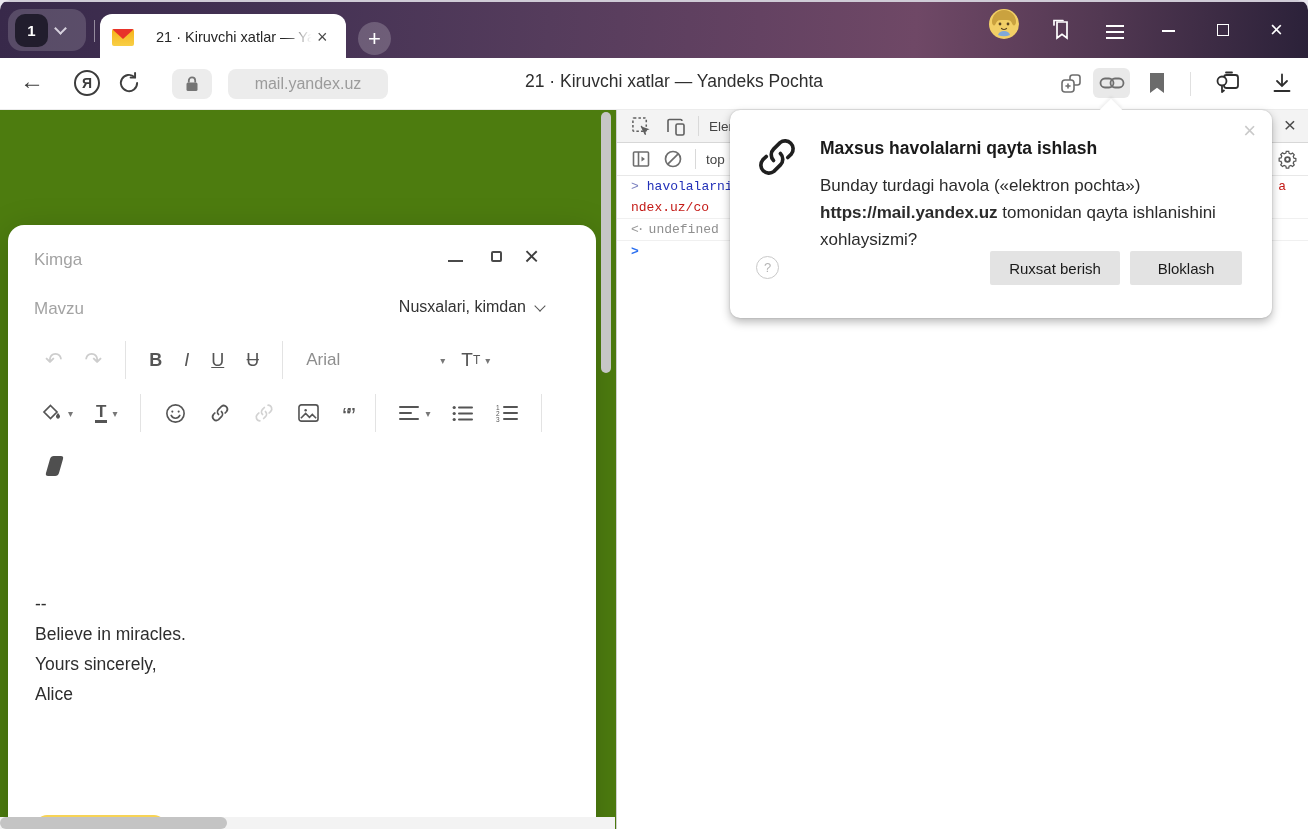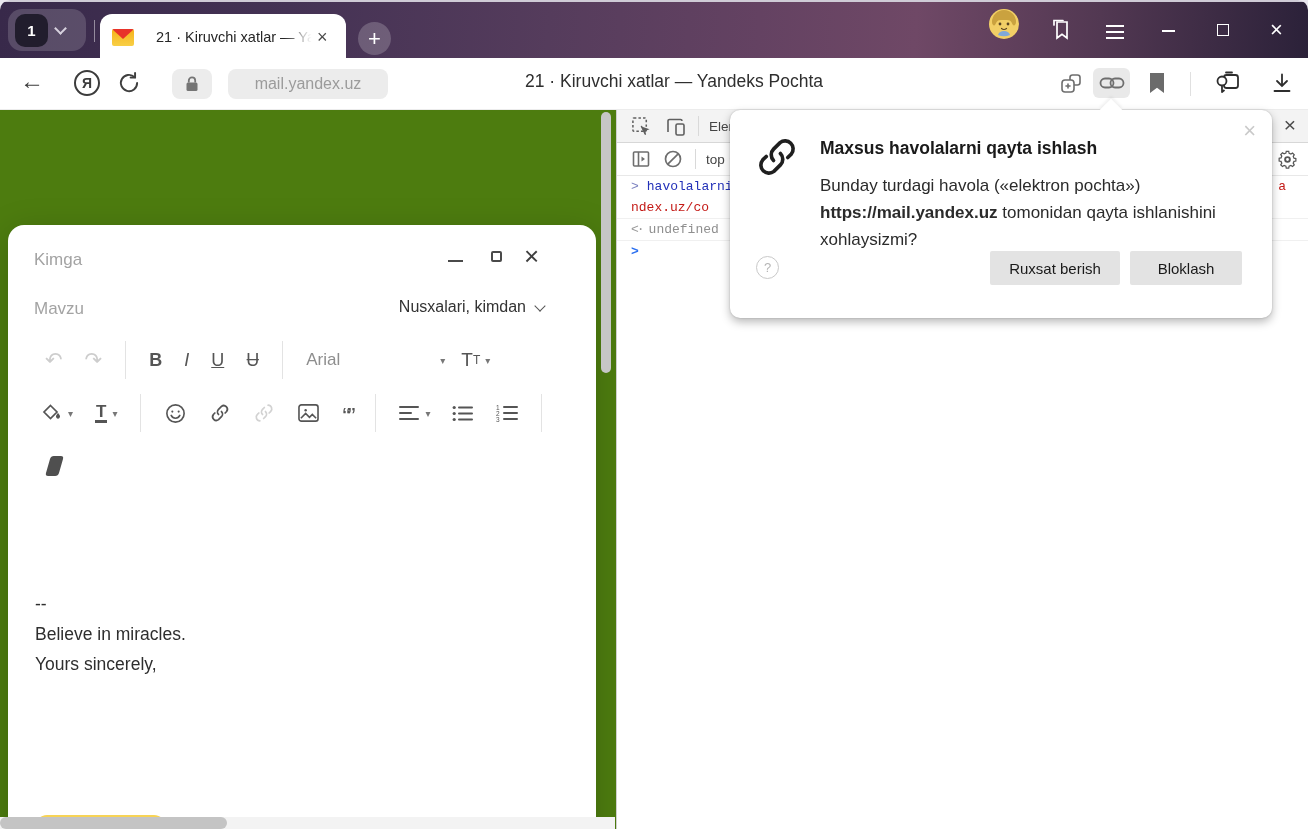--- a/index.html
+++ b/index.html
@@ -311,20 +311,21 @@
         </span>
         <span class="vline"></span>
       </div>
 
       <div class="eraser"></div>
 
       <div class="bodytext">
         <div>--</div>
         <div>Believe in miracles.</div>
         <div>Yours sincerely,</div>
+        <div>Alice</div>
       </div>
 
       <button class="send">Yuborish</button>
 
       <div class="b-icons">
         <div>
           <svg width="26" height="26" viewBox="0 0 24 24" fill="none" stroke="#555" stroke-width="1.7" stroke-linecap="round">
             <circle cx="12" cy="12" r="9"></circle>
               <path d="M12 7v5.3l3.4 2"></path>
           </svg>

